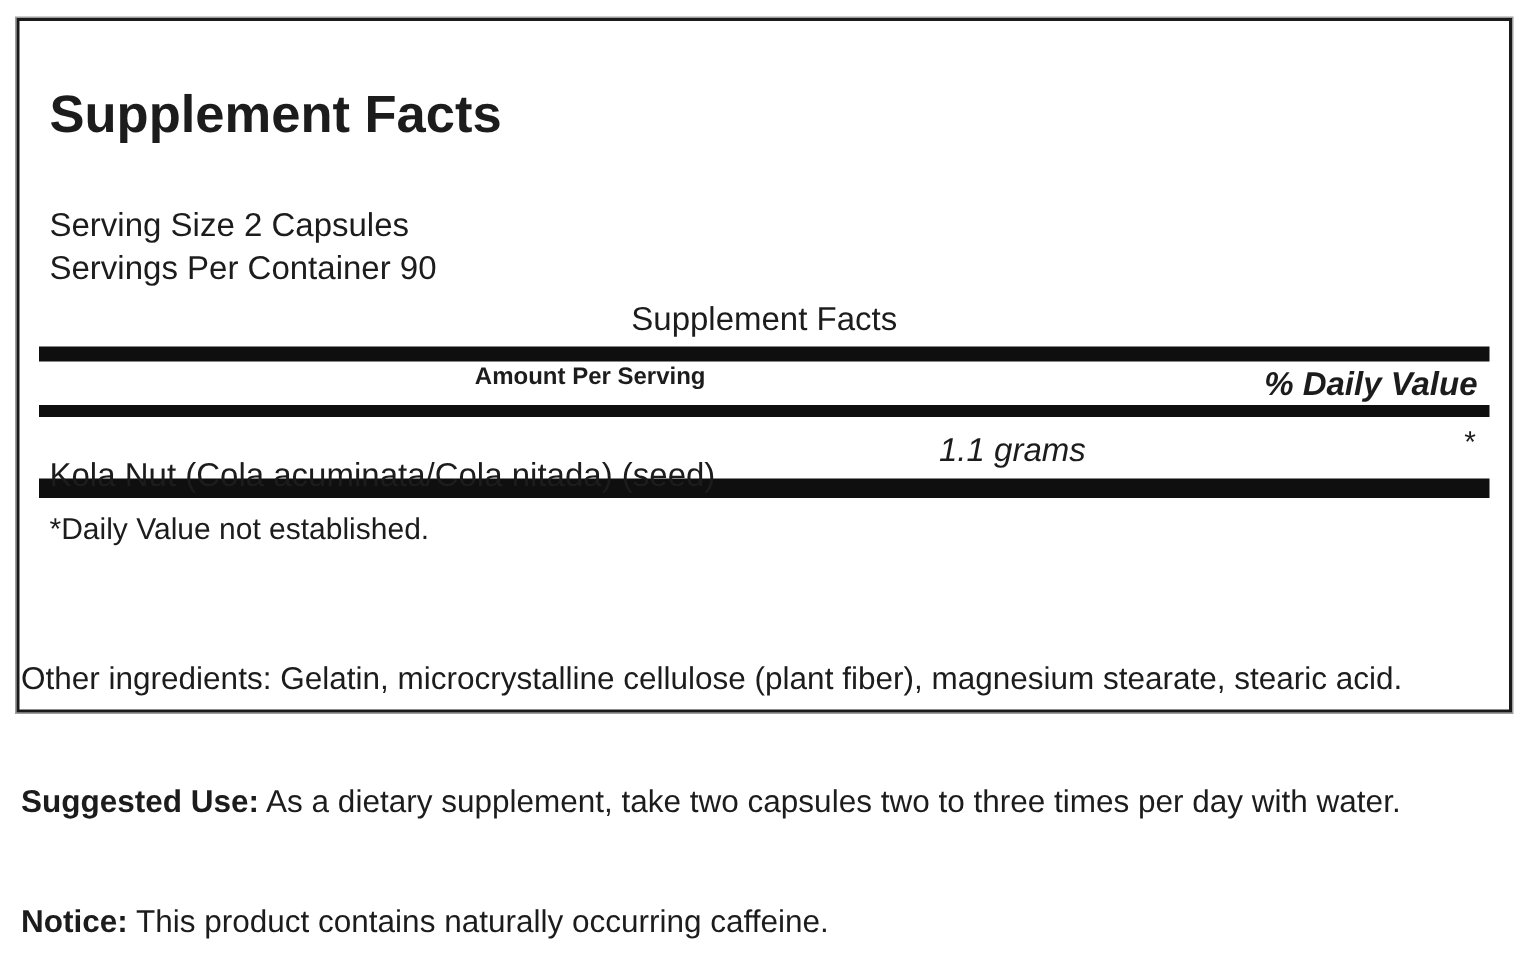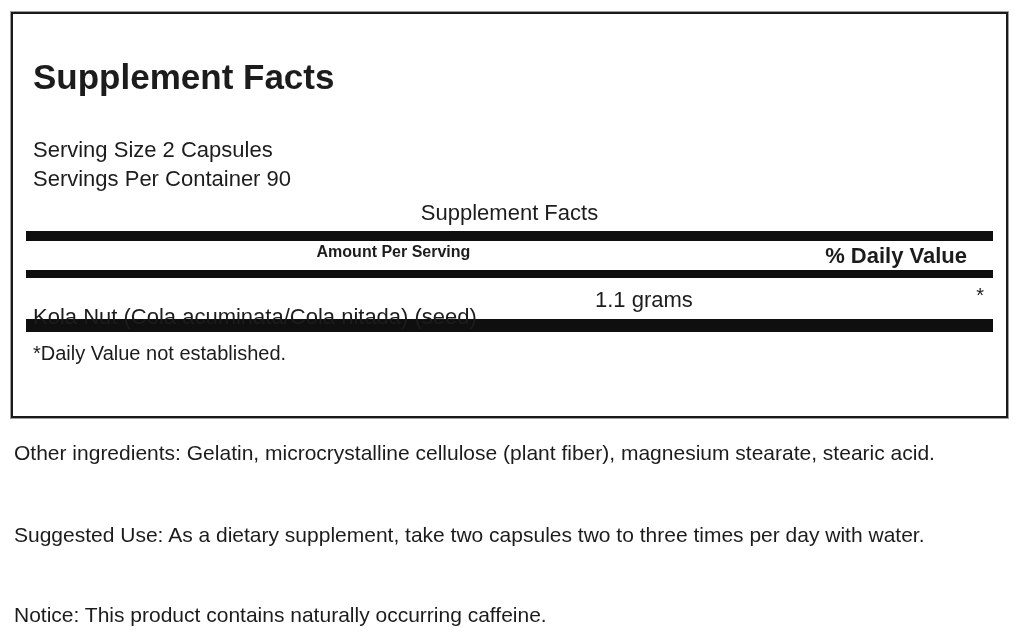--- a/index.html
+++ b/index.html
@@ -18,21 +18,21 @@
     overflow: hidden;
   }
   .page { position: absolute; inset: 0; }
 
   
   .facts-box {
     position: absolute;
     left: 11px;
     top: 12px;
     width: 997px;
-    height: 406px;
+    height: 463px;
     border: 2px solid var(--border);
     box-shadow: 0 0 0 1px #9e9e9e;
     background: var(--bg);
   }
   .panel-title {
     margin: 44px 0 0 20px;
     font-size: 35px;
     line-height: 37px;
     font-weight: 700;
   }
@@ -63,52 +63,53 @@
     position: absolute;
     left: 38%;
     top: 2px;
     transform: translateX(-50%);
     font-size: 16px;
     font-weight: 700;
     white-space: nowrap;
   }
   .dv-head {
     position: absolute;
-    right: 26px;
+    right: 8px;
     top: 2px;
     font-size: 22px;
     font-weight: 700;
     white-space: nowrap;
+    font-style: italic;
   }
   .ing-row {
     position: relative;
     height: 41px;
     padding-top: 26px;
     font-size: 22px;
   }
   .ing-name { margin-left: 20px; }
-  .ing-amount { position: absolute; left: 582px; top: 9px; }
+  .ing-amount { position: absolute; left: 613px; top: 9px; font-style: italic; }
   .ing-dv { position: absolute; right: 22px; top: 6px; font-size: 20px; }
   .footnote {
     margin: 10px 0 0 20px;
     font-size: 20px;
   }
 
   
   .note {
     position: absolute;
     left: 14px;
     width: 988px;
     font-size: 21px;
     line-height: 30px;
   }
   .note-other { top: 438px; }
   .note-suggested { top: 520px; }
   .note-notice { top: 600px; }
-  .note strong { font-weight: 400; }
+  .note strong { font-weight: 700; }
 </style>
 </head>
 <body>
 
 <div class="page">
 
   <div class="facts-box">
     <h1 class="panel-title">Supplement Facts</h1>
 
     <div class="serving-block">

